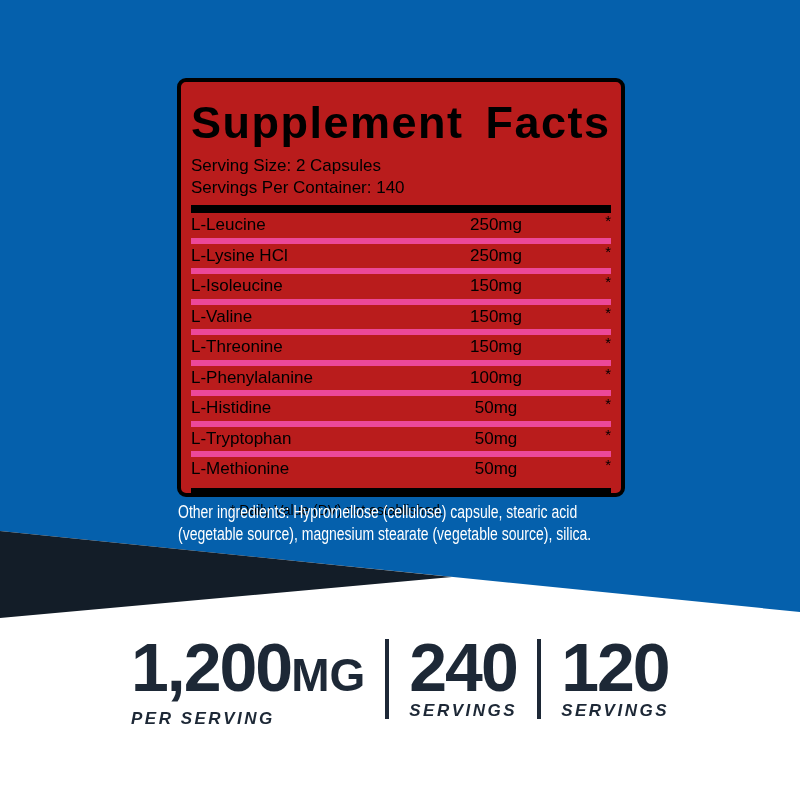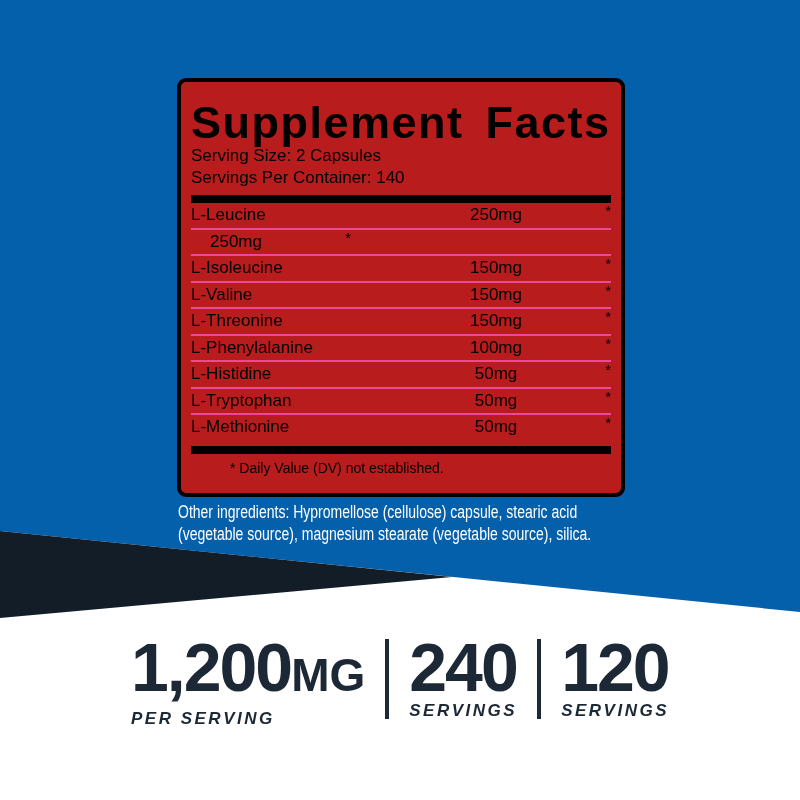--- a/index.html
+++ b/index.html
@@ -28,32 +28,32 @@
   .panel{
     position:absolute;left:177px;top:78px;width:448px;height:419px;
     box-sizing:border-box;border:4px solid #000;border-radius:9px;
     background:#b91c1c;padding:16px 10px 0 10px;
     display:flex;flex-direction:column;
   }
   .sf-title{
     font-size:45px;font-weight:bold;line-height:44px;margin-top:3px;
     letter-spacing:1.5px;word-spacing:8px;white-space:nowrap;
   }
-  .serving{}
+  .serving{margin-top:10px;}
   .serving div{font-size:17px;line-height:22px;}
   .thickbar{height:8px;background:#000;margin-top:6px;flex:none;}
   .header-row{
     display:flex;justify-content:space-between;align-items:center;
     font-weight:bold;font-size:17px;padding:6px 0 4px 0;
     border-bottom:6px solid #000;
   }
   .rows{flex:none;}
   .row{
     display:flex;align-items:center;height:24.5px;
-    border-bottom:2px solid #ec4899;font-size:17px;
+    border-bottom:6px solid #ec4899;font-size:17px;
   }
   .row:last-child{border-bottom:none;}
   .row-name{flex:1;text-align:left;}
   .row-amount{width:90px;text-align:center;}
   .row-dv{width:70px;text-align:right;}
   .star{font-size:15px;position:relative;top:-4px;}
   .footnote{font-size:14px;padding-top:6px;margin-left:39px;}
   
   .other{
     position:absolute;left:178px;top:502px;width:565px;
@@ -96,20 +96,21 @@
   </div>
   <div class="thickbar"></div>
   <div class="rows">
   <div class="row">
     <span class="row-name">L-Leucine</span>
     <span class="row-amount">250mg</span>
     <span class="row-dv"><span class="star">*</span></span>
   </div>
 
   <div class="row">
+    <span class="row-name">L-Lysine HCl</span>
     <span class="row-amount">250mg</span>
     <span class="row-dv"><span class="star">*</span></span>
   </div>
 
   <div class="row">
     <span class="row-name">L-Isoleucine</span>
     <span class="row-amount">150mg</span>
     <span class="row-dv"><span class="star">*</span></span>
   </div>
 

